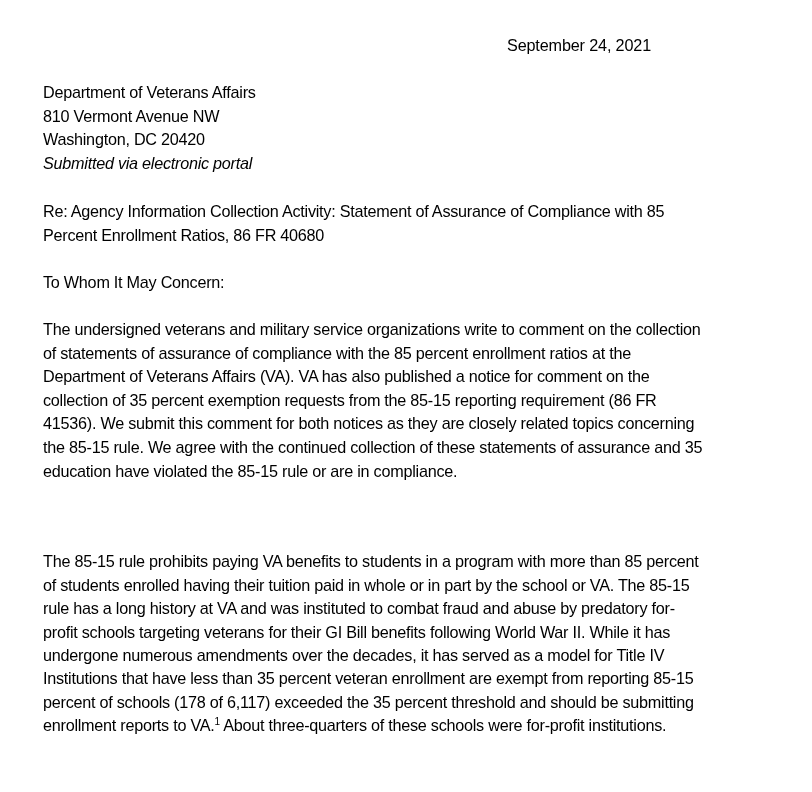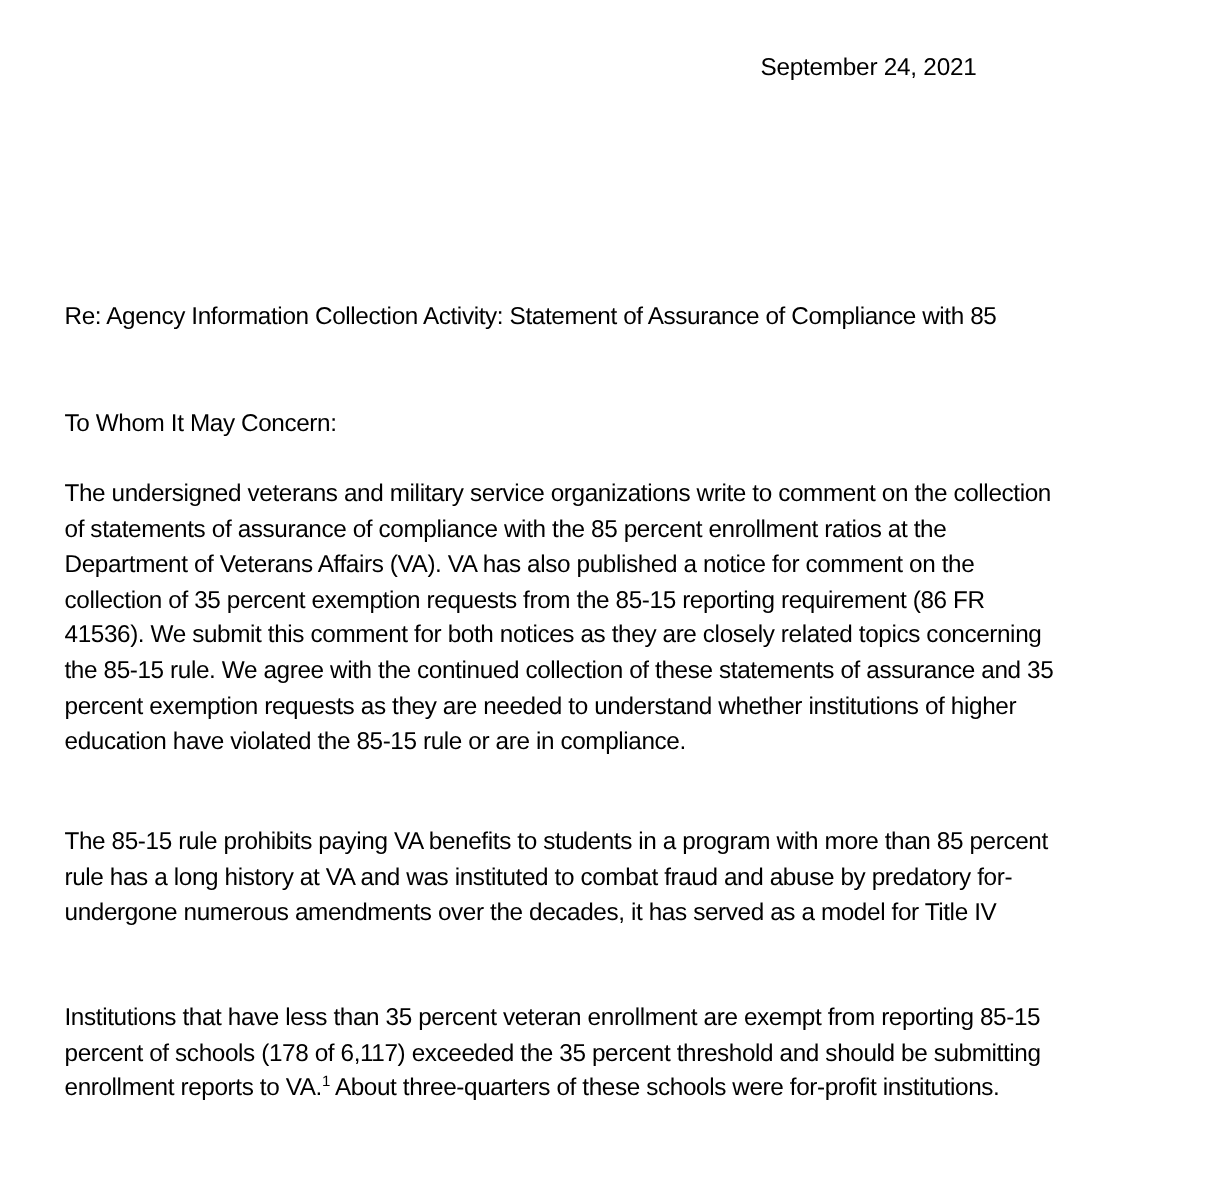--- a/index.html
+++ b/index.html
@@ -55,43 +55,51 @@
       vertical-align: 6px;
     }
   </style>
 </head>
 <body>
 
 <div class="page">
 
   <div class="date">September 24, 2021</div>
 
+  <div class="block address">
+    <span class="line">Department of Veterans Affairs</span>
+    <span class="line">810 Vermont Avenue NW</span>
+    <span class="line">Washington, DC 20420</span>
+    <span class="line italic">Submitted via electronic portal</span>
+  </div>
 
   <div class="block re">
     <span class="line">Re: Agency Information Collection Activity: Statement of Assurance of Compliance with 85</span>
+    <span class="line">Percent Enrollment Ratios, 86 FR 40680</span>
   </div>
 
   <div class="block salutation">
     <span class="line">To Whom It May Concern:</span>
   </div>
 
   <div class="block p1">
     <span class="line">The undersigned veterans and military service organizations write to comment on the collection</span>
     <span class="line">of statements of assurance of compliance with the 85 percent enrollment ratios at the</span>
     <span class="line">Department of Veterans Affairs (VA). VA has also published a notice for comment on the</span>
     <span class="line">collection of 35 percent exemption requests from the 85-15 reporting requirement (86 FR</span>
     <span class="line">41536). We submit this comment for both notices as they are closely related topics concerning</span>
     <span class="line">the 85-15 rule. We agree with the continued collection of these statements of assurance and 35</span>
-    <span class="line">percent exemption requests as they are needed to understand whether institutions of higher</span>
     <span class="line">education have violated the 85-15 rule or are in compliance.</span>
   </div>
 
   <div class="block p2">
     <span class="line">The 85-15 rule prohibits paying VA benefits to students in a program with more than 85 percent</span>
+    <span class="line">of students enrolled having their tuition paid in whole or in part by the school or VA. The 85-15</span>
     <span class="line">rule has a long history at VA and was instituted to combat fraud and abuse by predatory for-</span>
+    <span class="line">profit schools targeting veterans for their GI Bill benefits following World War II. While it has</span>
     <span class="line">undergone numerous amendments over the decades, it has served as a model for Title IV</span>
   </div>
 
   <div class="block p3">
     <span class="line">Institutions that have less than 35 percent veteran enrollment are exempt from reporting 85-15</span>
     <span class="line">percent of schools (178 of 6,117) exceeded the 35 percent threshold and should be submitting</span>
     <span class="line"><span>enrollment reports to VA.</span><sup>1</sup><span> About three-quarters of these schools were for-profit institutions.</span></span>
   </div>
 
 </div>

